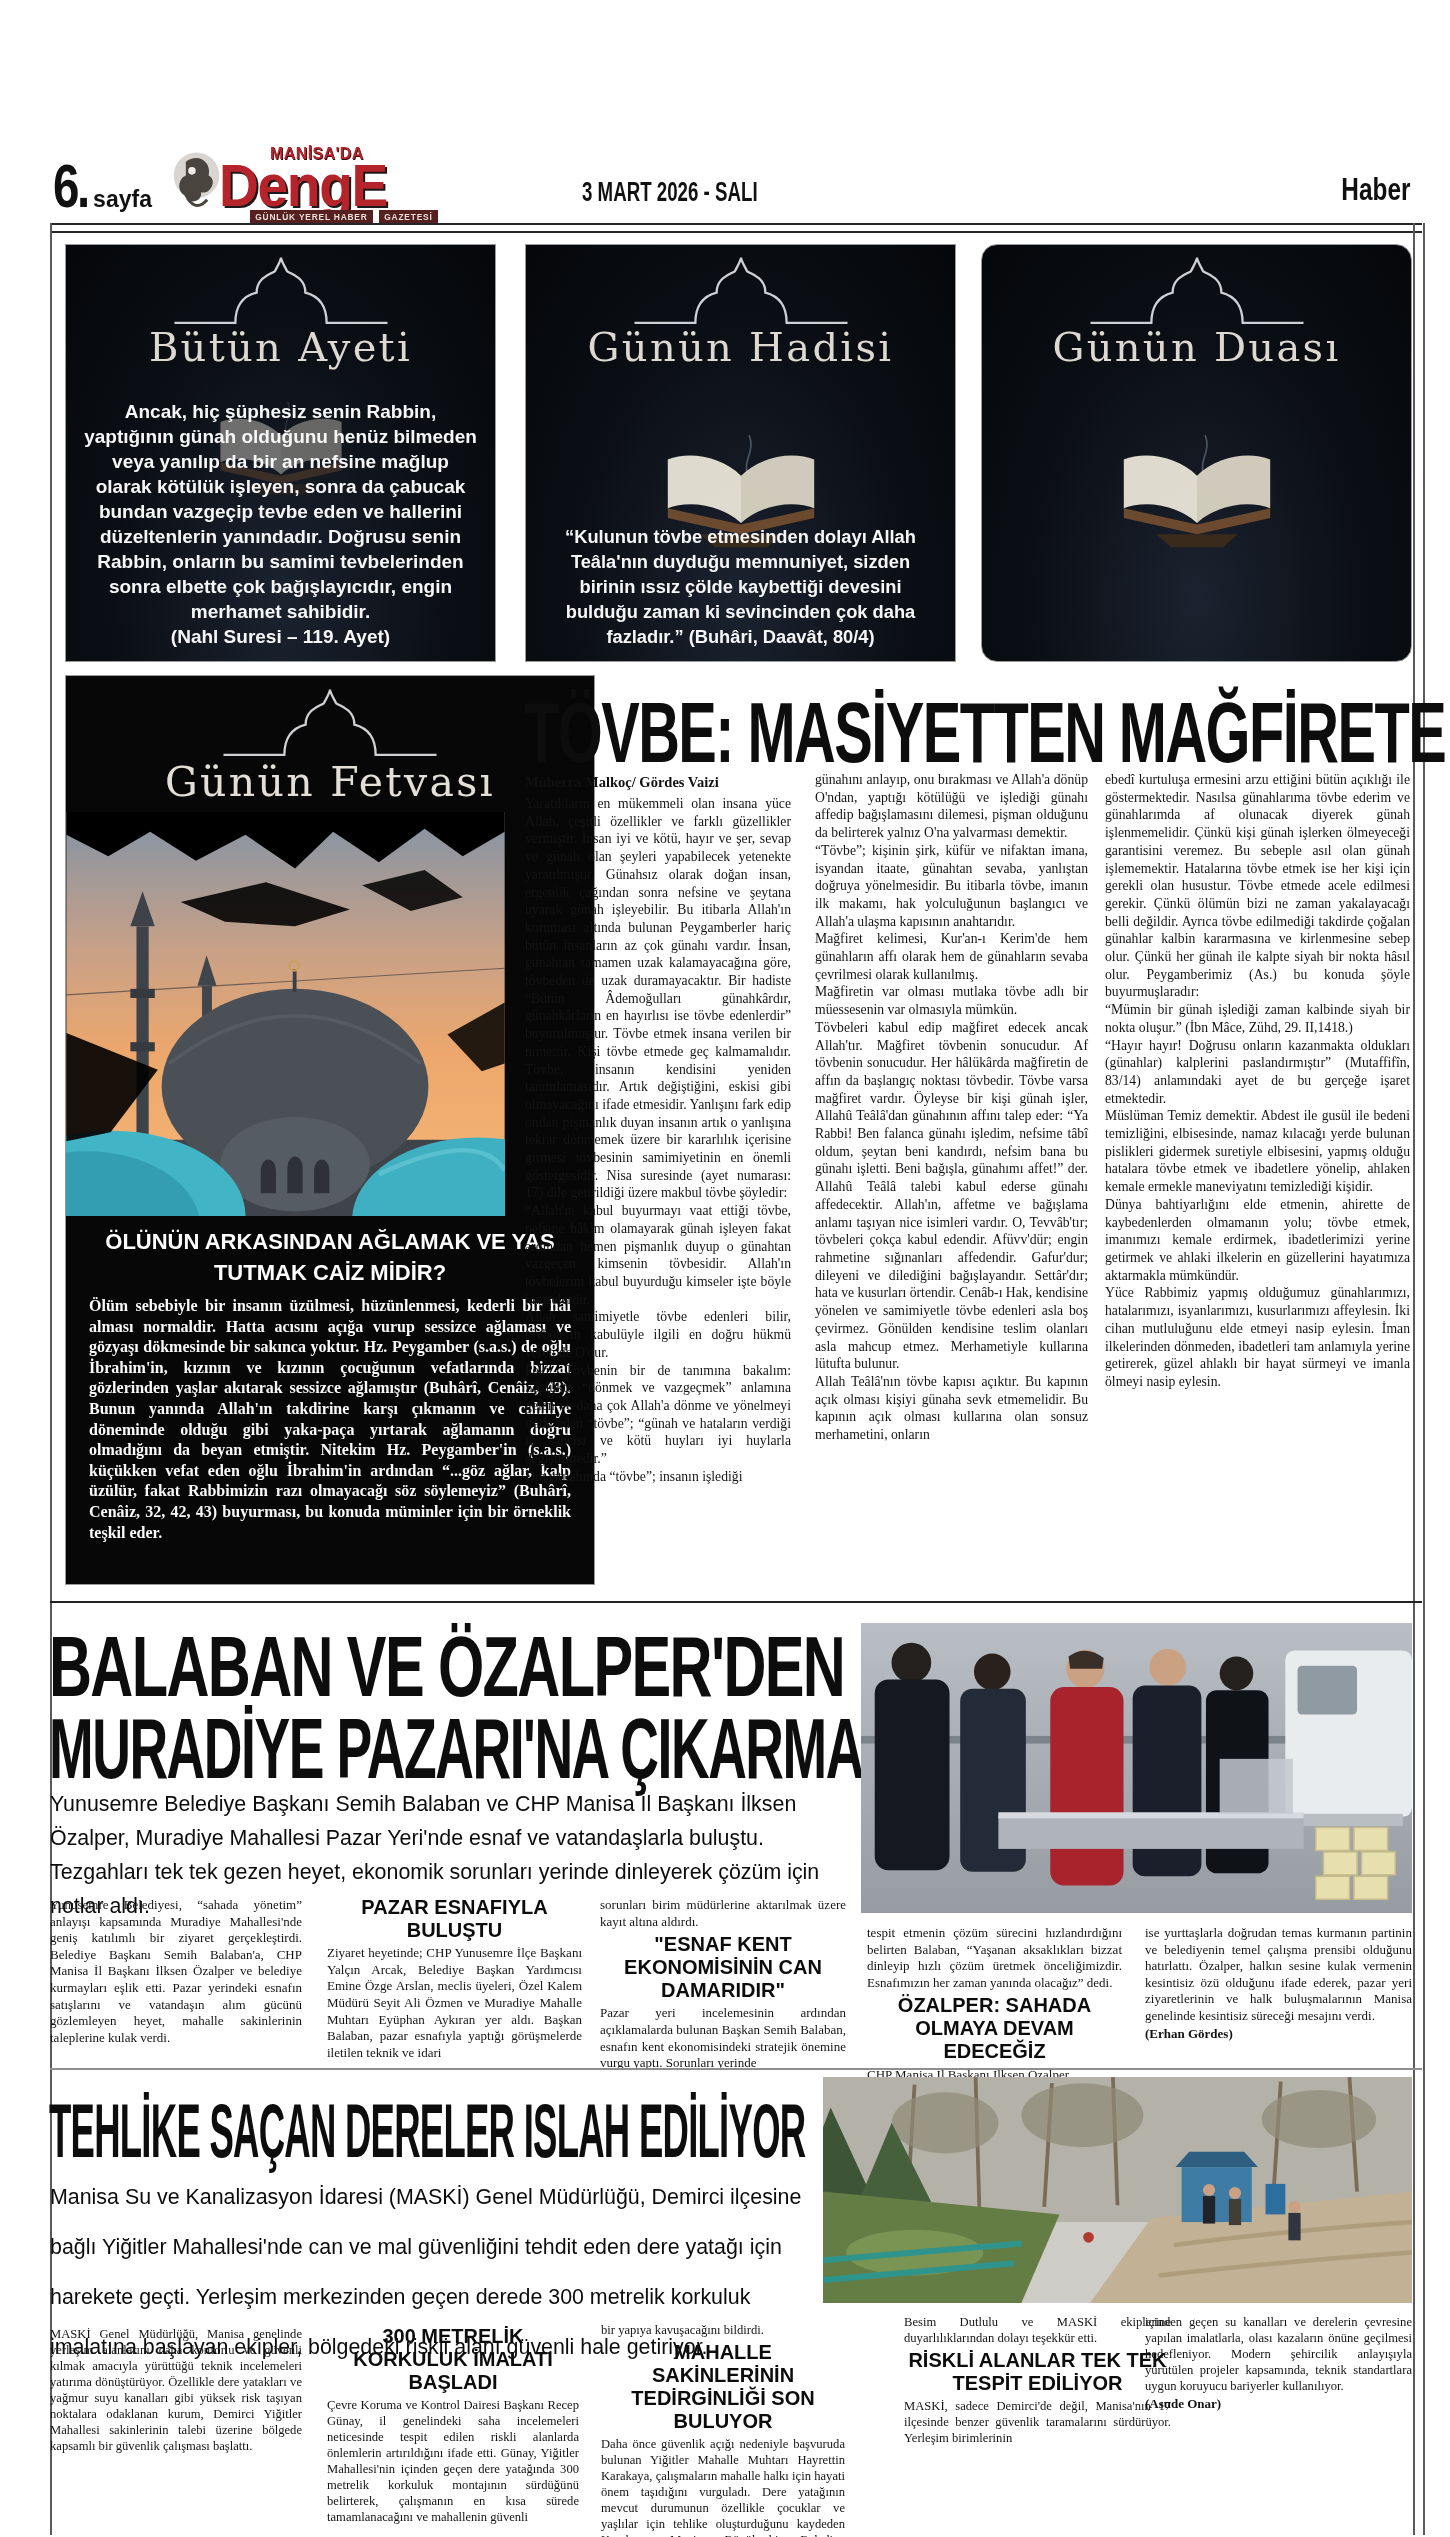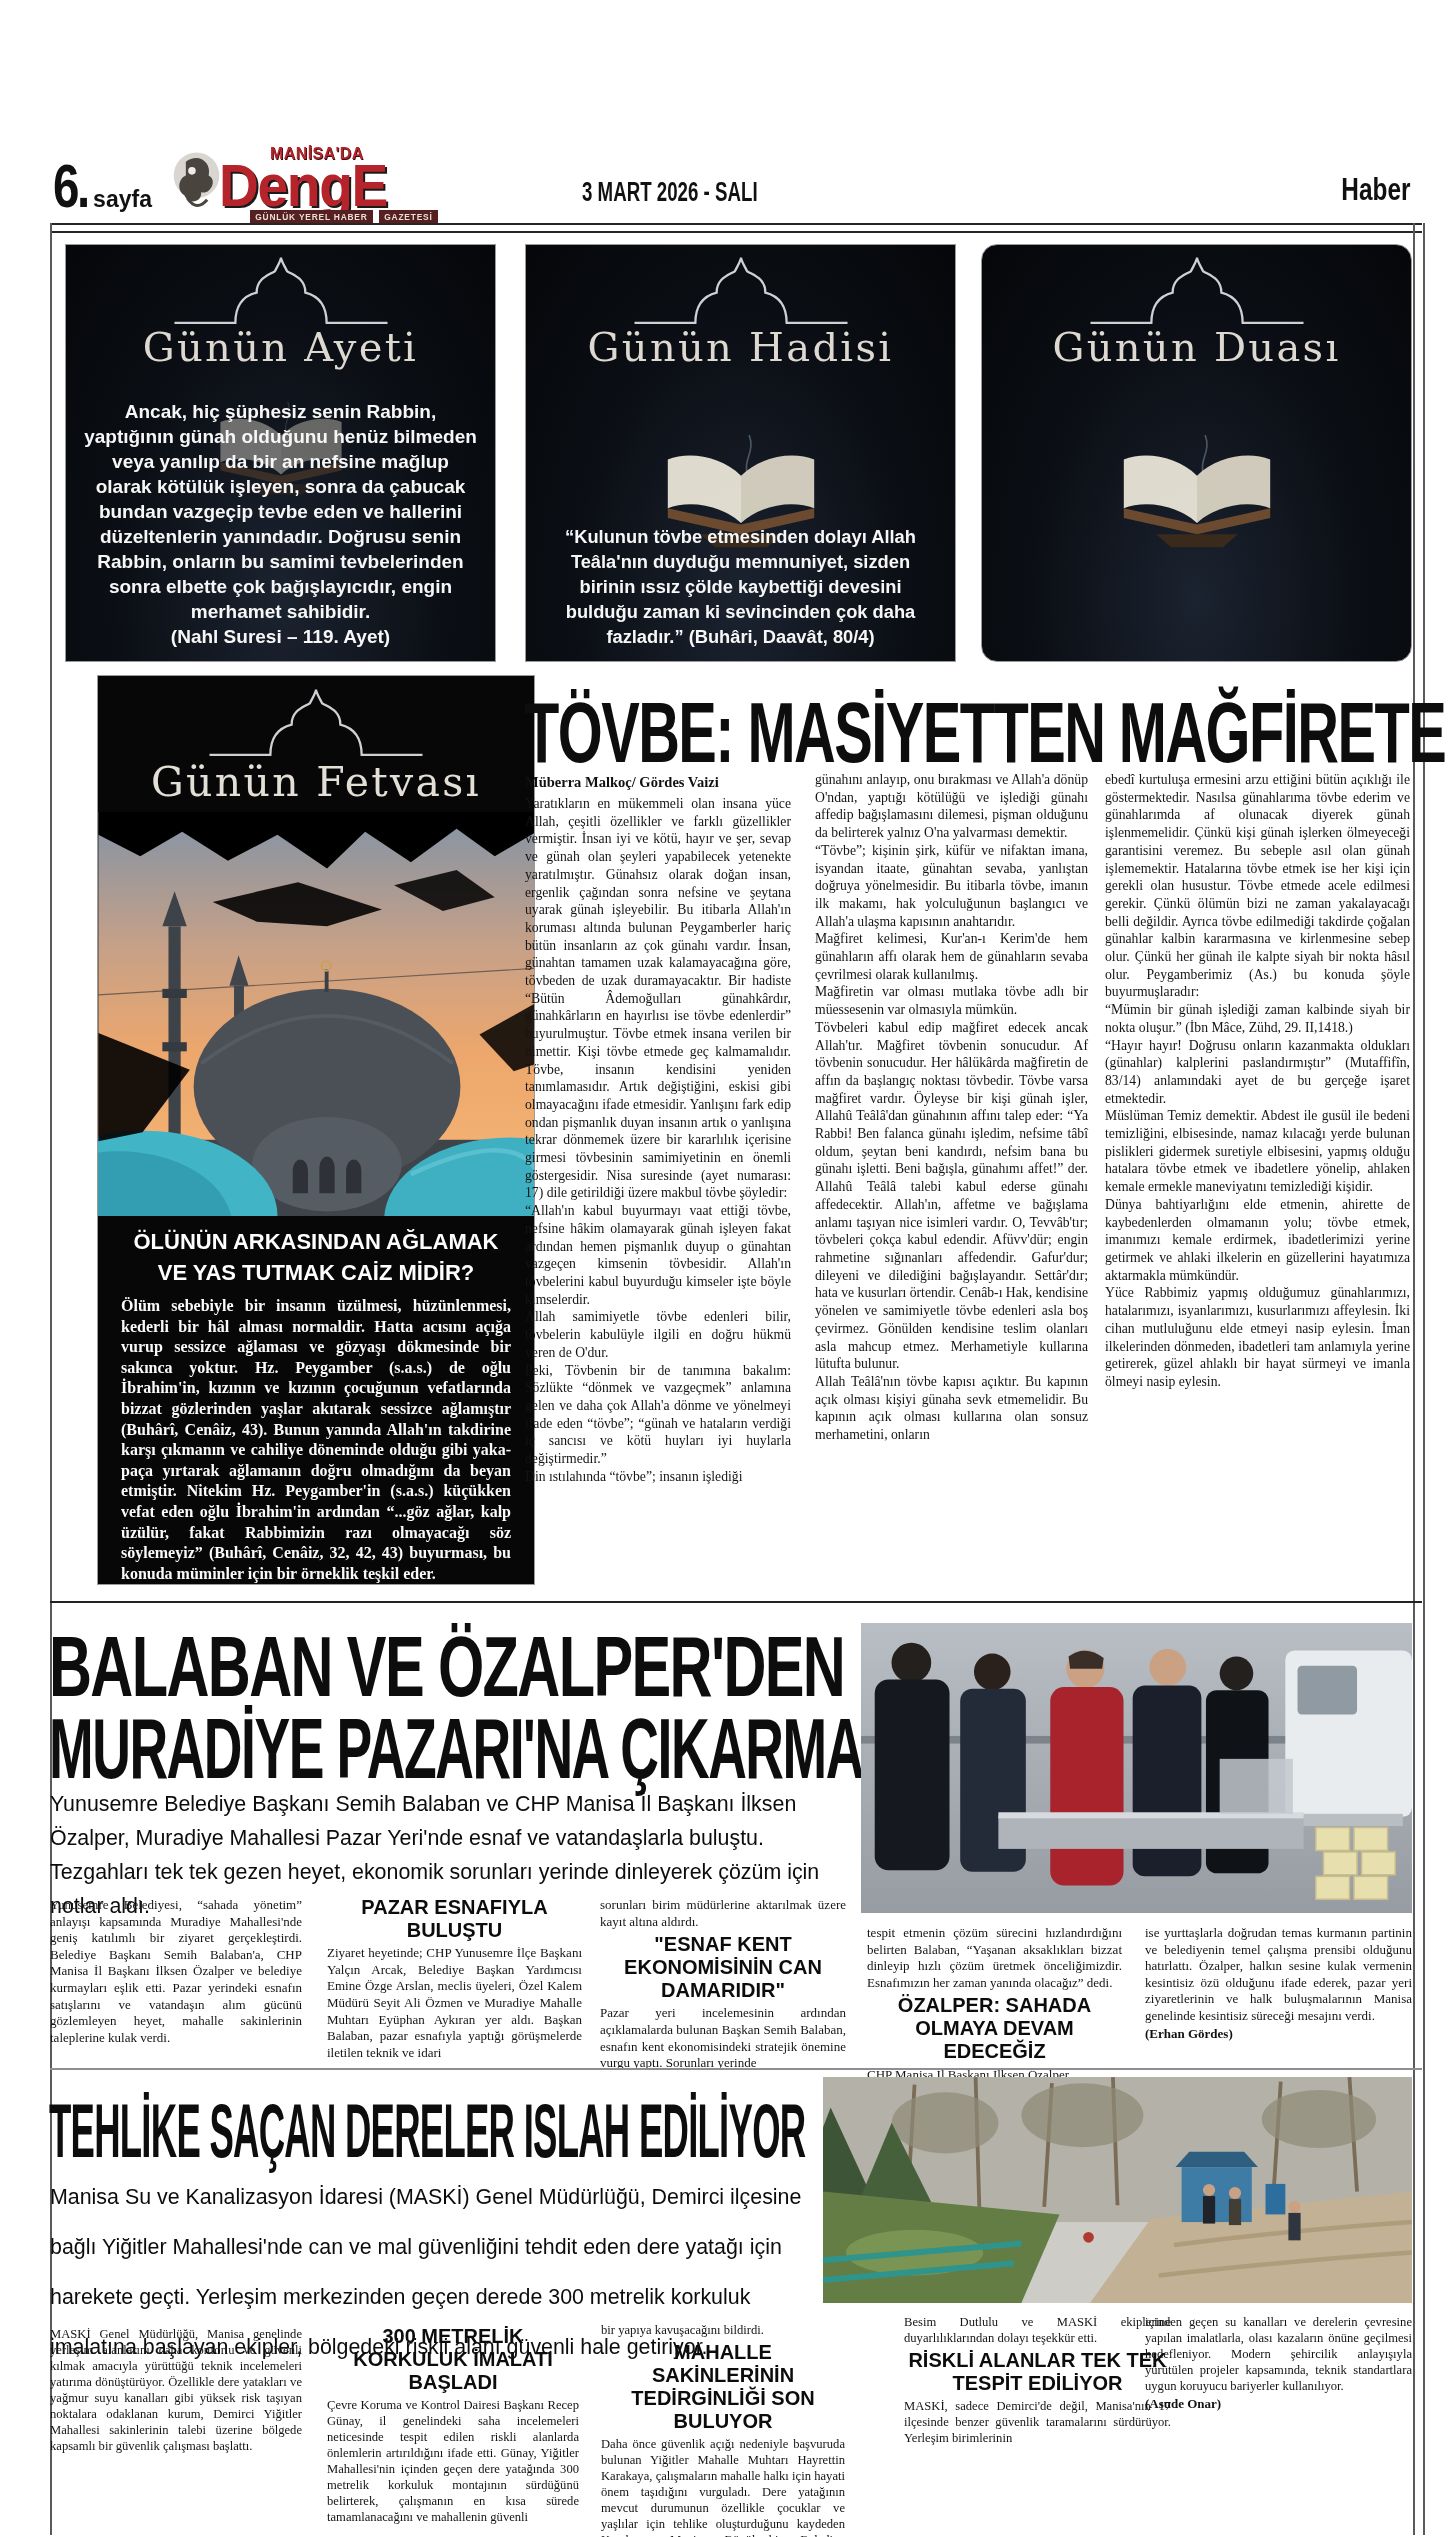--- a/index.html
+++ b/index.html
@@ -30,21 +30,21 @@
      border:0.8px solid #9a9a9a;box-sizing:border-box;overflow:hidden;}
   .box-arch{position:absolute;left:50%;top:10.7px;transform:translateX(-50%);}
   .box-title{position:absolute;left:0;right:0;top:79px;text-align:center;
      font-family:"DejaVu Serif",serif;font-size:40px;color:#ddd9d0;letter-spacing:2.3px;font-weight:400;}
   .box-book{position:absolute;left:50%;transform:translateX(-50%);}
   .box-text{position:absolute;left:17px;right:17px;bottom:12.2px;color:#f7f7f7;font-weight:700;
      text-align:center;white-space:pre-line;}
   .bt-lg{font-size:19px;line-height:25px;}
   .bt-md{font-size:18.3px;line-height:25px;}
   
-  .fetva{left:65px;top:675px;width:438px;height:910px;background:#070708;border:0.8px solid #9a9a9a;box-sizing:border-box;overflow:hidden;margin-left:32px;}
+  .fetva{left:65px;top:675px;width:530px;height:910px;background:#070708;border:0.8px solid #9a9a9a;box-sizing:border-box;overflow:hidden;}
   .fetva-title{position:absolute;left:0;right:0;top:82px;text-align:center;font-family:"DejaVu Serif",serif;
      font-size:41px;color:#e3dfd6;letter-spacing:2.3px;}
   .fetva-q{position:absolute;left:18.3px;right:18.3px;top:551px;text-align:center;color:#fff;
      font-size:22px;line-height:30.5px;font-weight:700;}
   .fetva-body{position:absolute;left:23px;right:23px;top:620px;color:#fbfbfb;
      font-family:"Liberation Serif",serif;font-weight:700;font-size:16px;line-height:20.6px;
      text-align:justify;white-space:pre-line;}
   
   .hl{font-weight:900;color:#0d0d0d;white-space:nowrap;}
   .hl .inner{display:inline-block;transform-origin:left top;letter-spacing:-2.3px;}
@@ -120,21 +120,21 @@
   <div class="abs rule" style="left:50px;top:223px;width:1372px;height:2.3px;"></div>
   <div class="abs rule" style="left:50px;top:231px;width:1372px;height:1.5px;"></div>
   <div class="abs vline" style="left:50px;top:223px;height:2312px;"></div>
   <div class="abs vline" style="left:1413px;top:223px;height:2312px;"></div>
   <div class="abs vline" style="left:1423px;top:223px;height:2312px;"></div>
 
   <div class="abs daily-box" style="left:65px;">
     <svg class="box-arch" width="229" height="70" viewBox="0 0 300 92">
         <use href="#arch"></use>
       </svg>
-    <div class="box-title">Günün Ayeti</div>
+    <div class="box-title">Bütün Ayeti</div>
     <svg class="box-book" style="top:150px;opacity:.45;" width="168" height="101" viewBox="0 0 240 150">
         <use href="#book"></use>
       </svg>
     <div class="box-text bt-lg">Ancak, hiç şüphesiz senin Rabbin, yaptığının günah olduğunu henüz bilmeden veya yanılıp da bir an nefsine mağlup olarak kötülük işleyen, sonra da çabucak bundan vazgeçip tevbe eden ve hallerini düzeltenlerin yanındadır. Doğrusu senin Rabbin, onların bu samimi tevbelerinden sonra elbette çok bağışlayıcıdır, engin merhamet sahibidir.
 (Nahl Suresi – 119. Ayet)</div>
   </div>
 
   <div class="abs daily-box" style="left:525px;">
     <svg class="box-arch" width="229" height="70" viewBox="0 0 300 92">
         <use href="#arch"></use>

